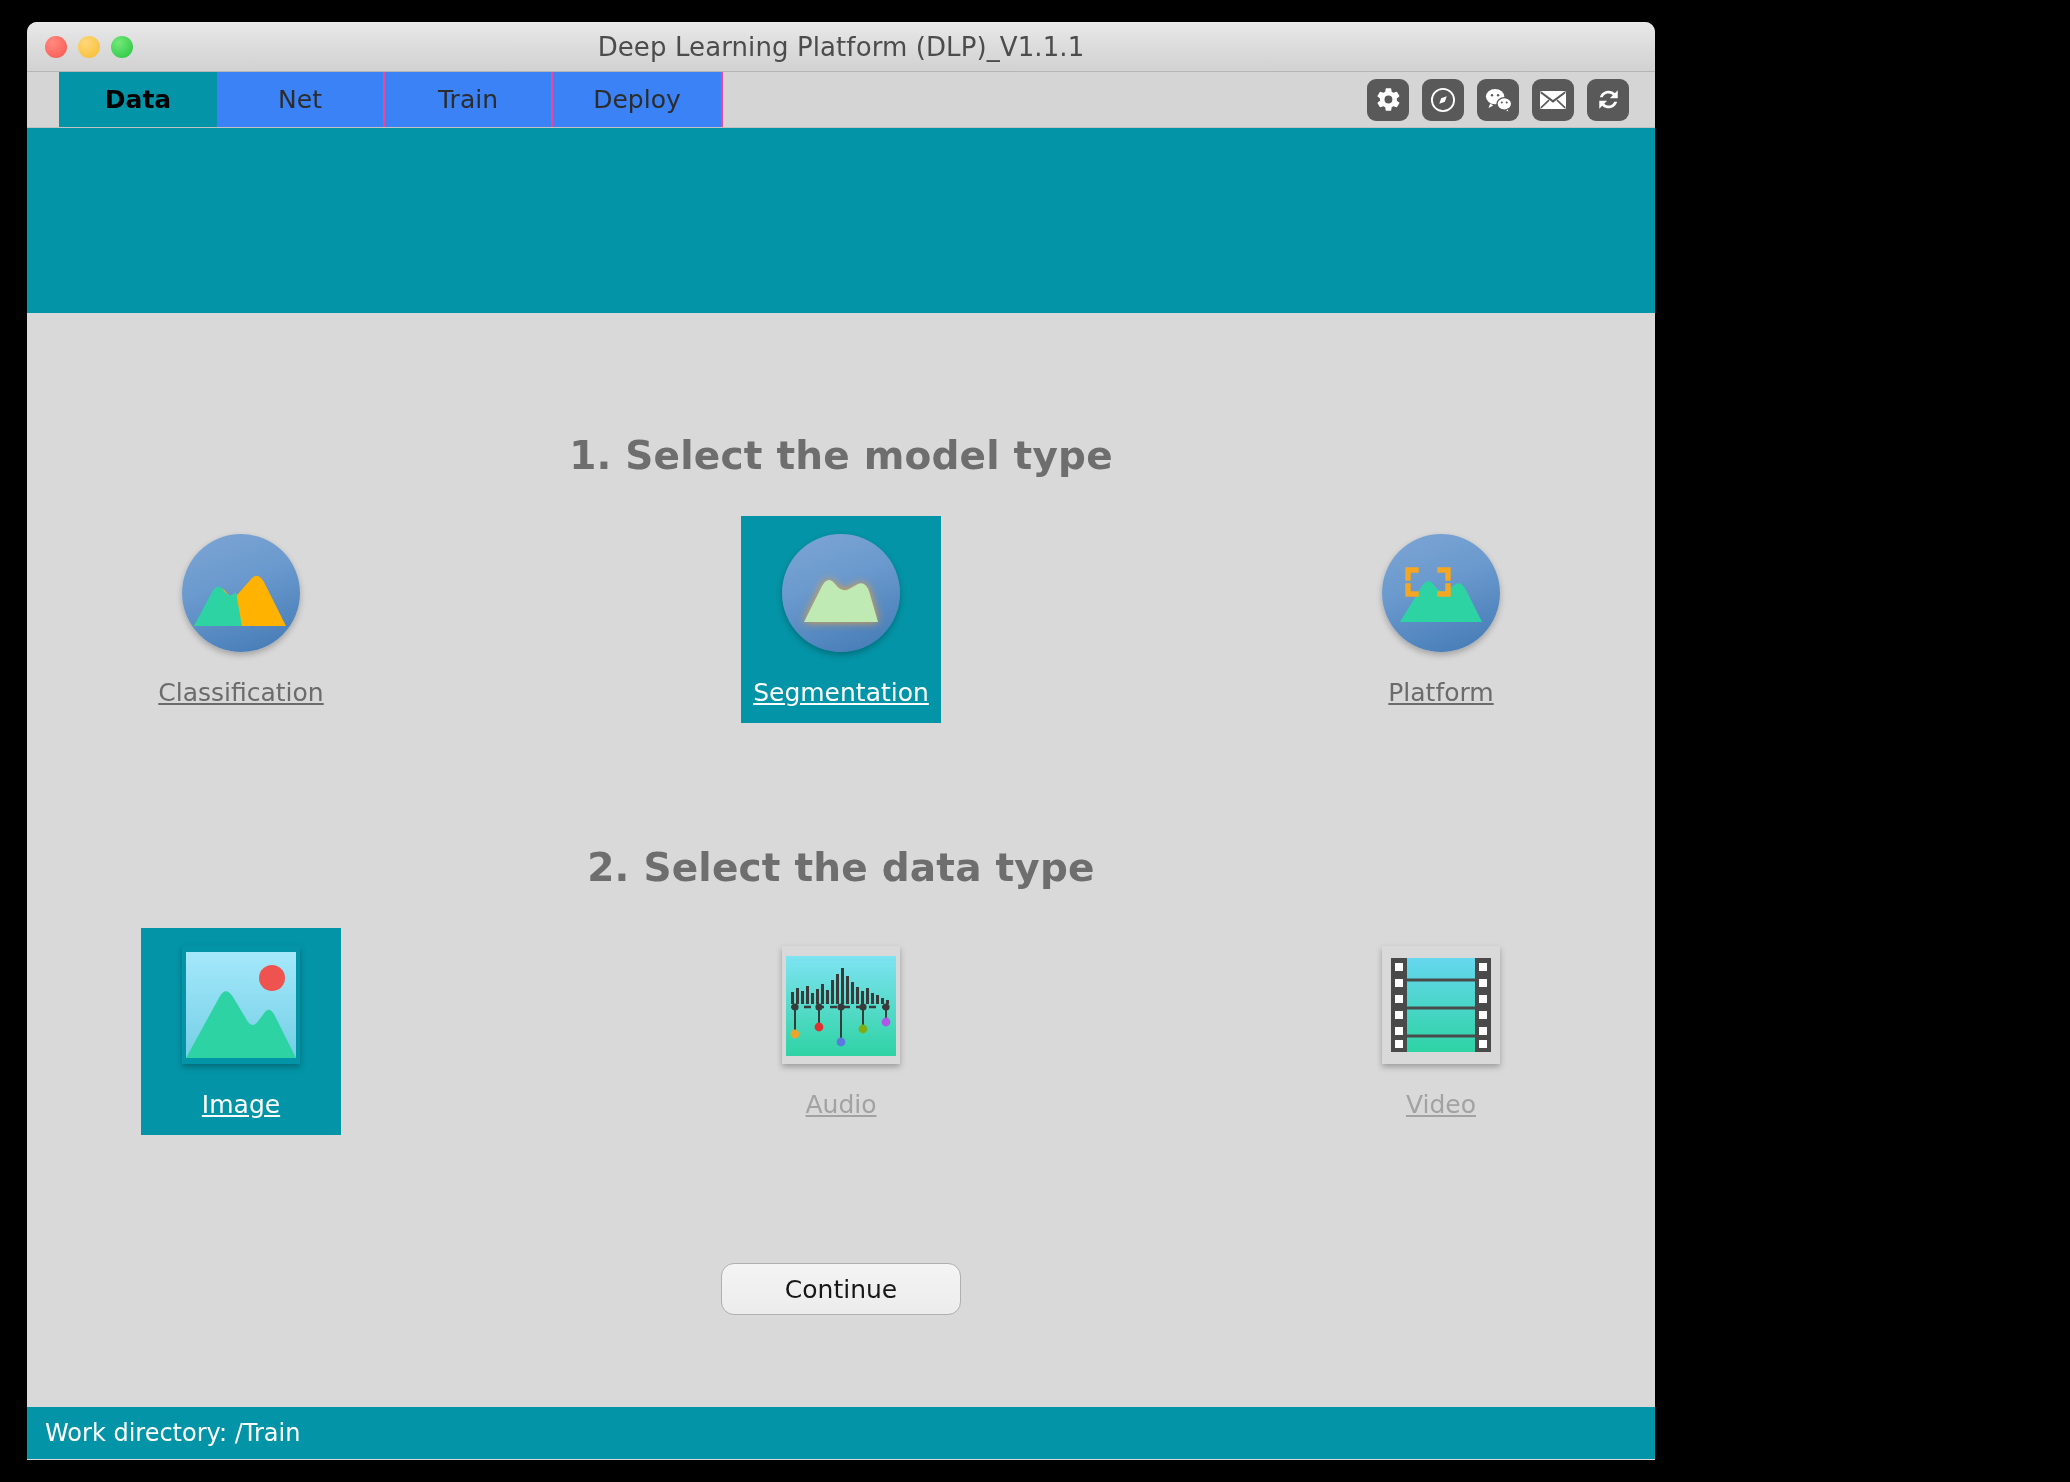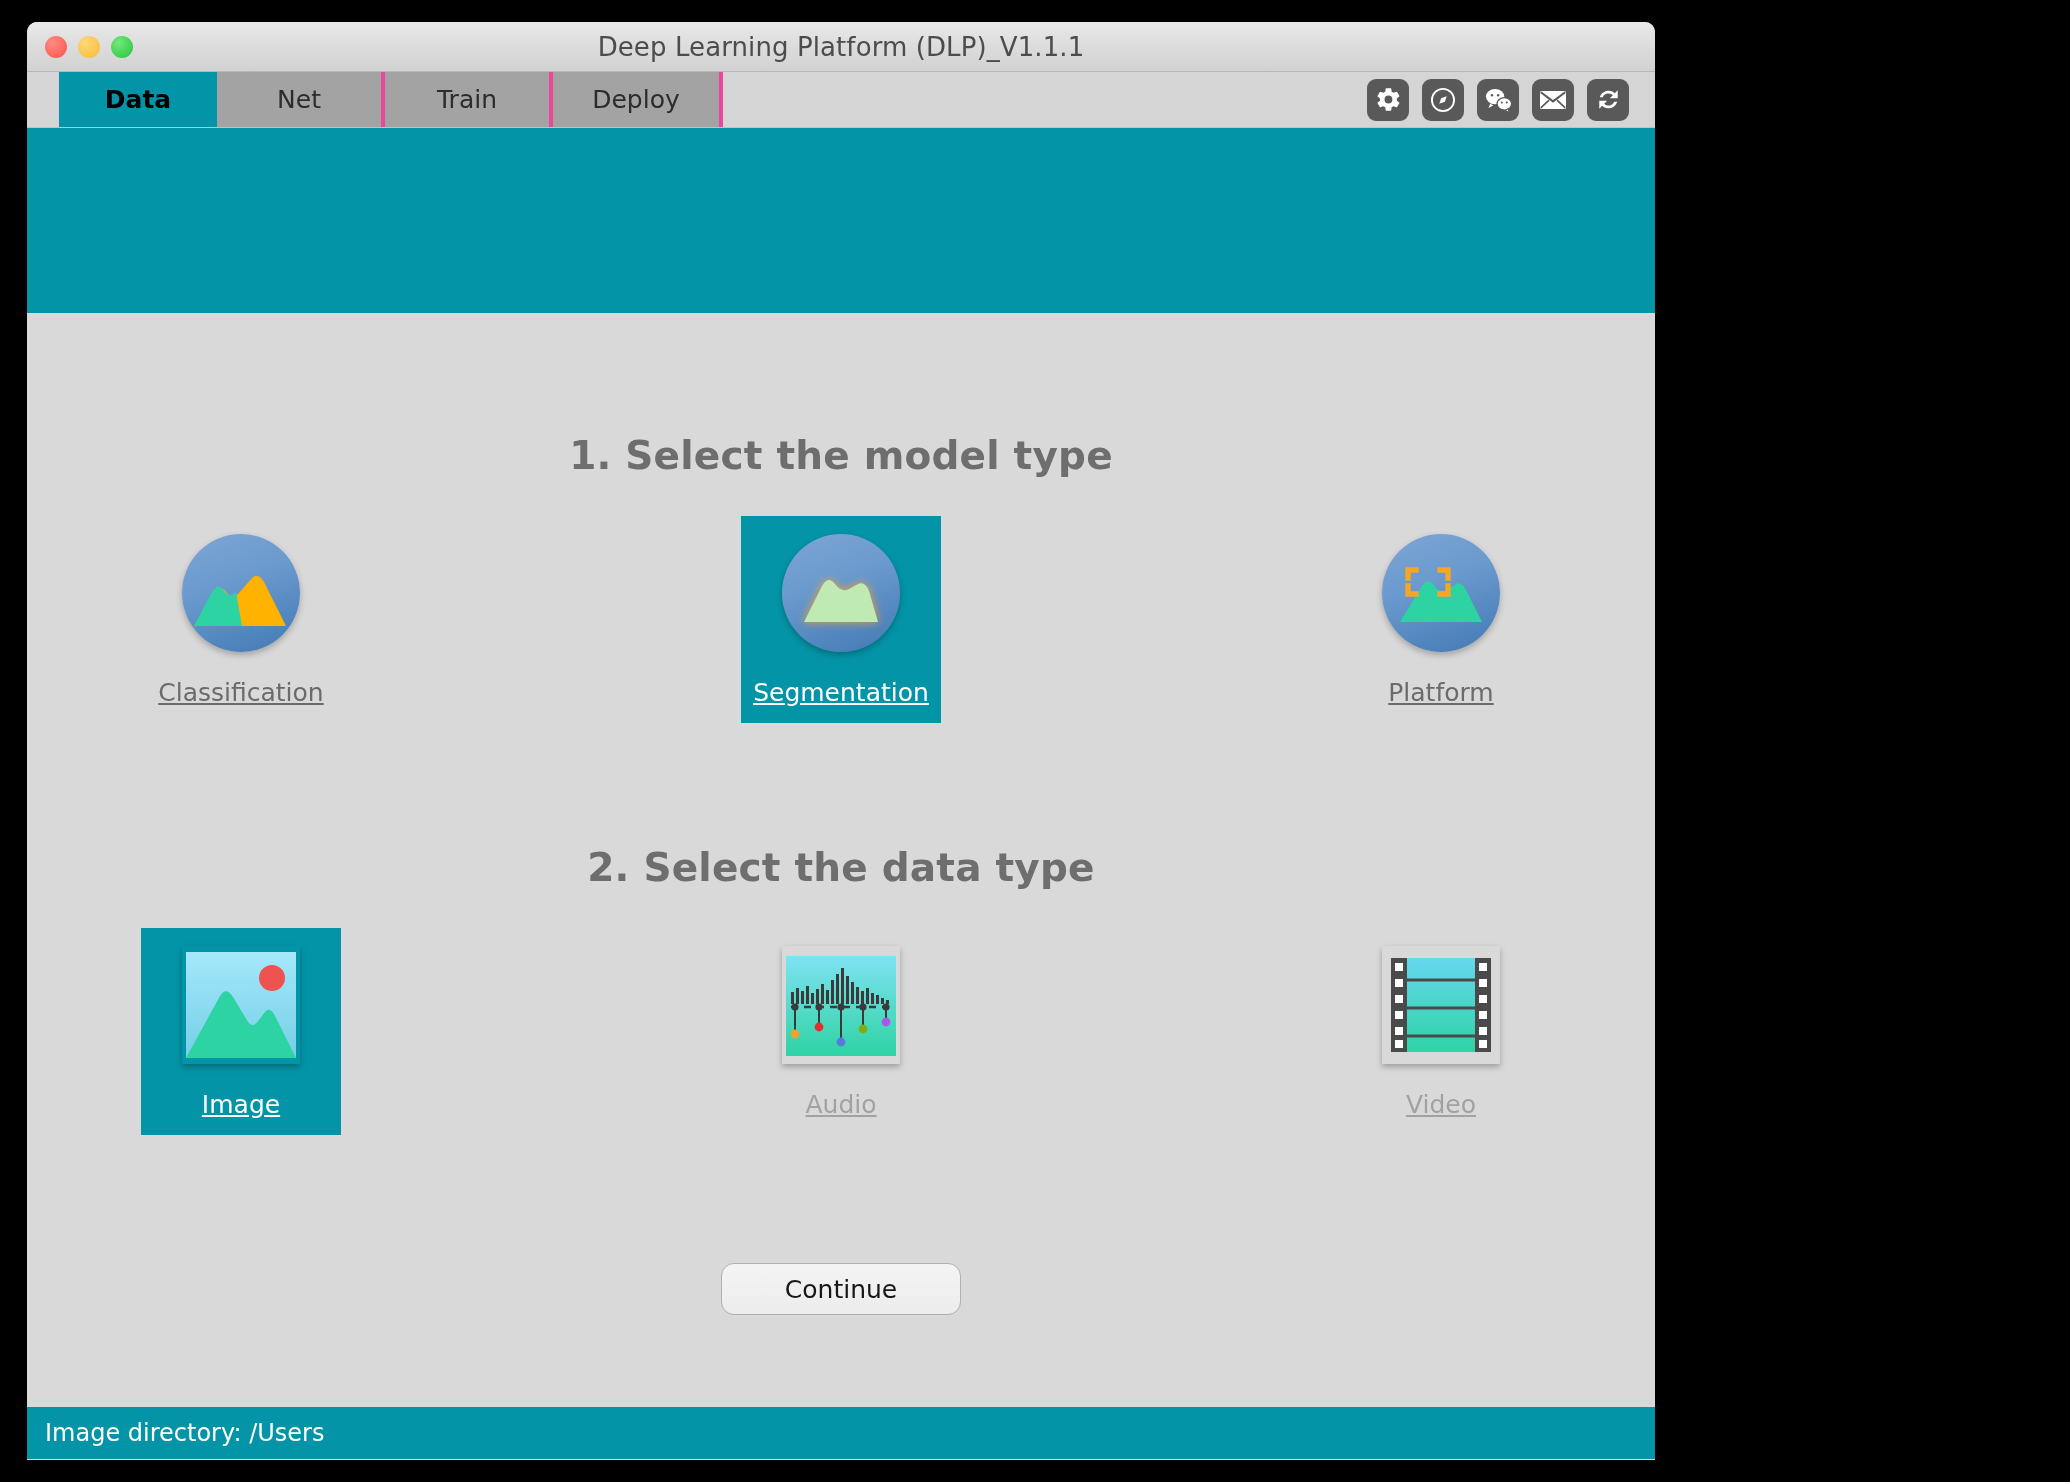--- a/index.html
+++ b/index.html
@@ -44,22 +44,22 @@
   #tabbar {
     height: 56px;
     background: #d5d5d5;
     display: flex; align-items: stretch;
     position: relative;
     border-bottom: 1px solid #c2c2c2;
   }
   .tab {
     display: flex; align-items: center; justify-content: center;
     font-size: 25px; color: #2c2c2c;
-    background: #a3a3a3;
-    border-right: 4px solid #ec4899;
+    background: #3b82f6;
+    border-right: 2px solid #ec4899;
     cursor: default;
   }
   .tab.w-data   { width: 158px; }
   .tab.w-net    { width: 168px; }
   .tab.w-train  { width: 168px; }
   .tab.w-deploy { width: 170px; }
   .tab.active {
     background: #0494a7; color: #000000; font-weight: bold;
     border-right: none;
     margin-left: 32px;
@@ -416,15 +416,15 @@
         <div class="tile-label">Video</div>
       </div>
     </div>
 
     <div id="continue-wrap">
       <button id="continue-button">Continue</button>
     </div>
   </div>
 
   <div id="statusbar">
-    <span>Image directory:  /Users</span>
+    <span>Work directory:  /Train</span>
   </div>
 </div>
 
 </body></html>

